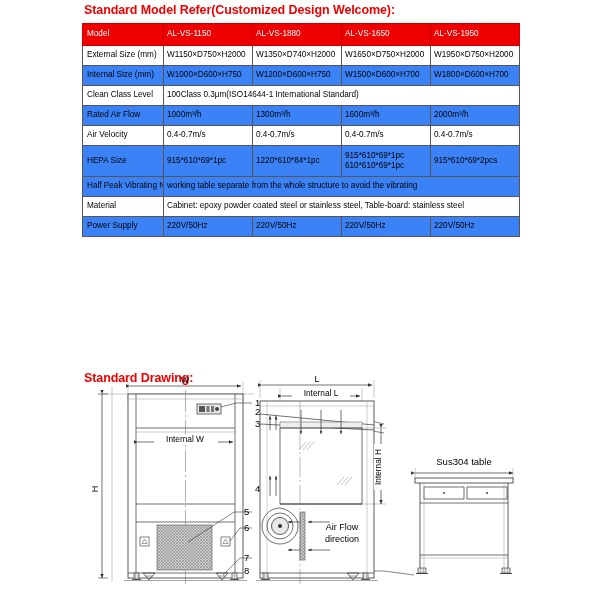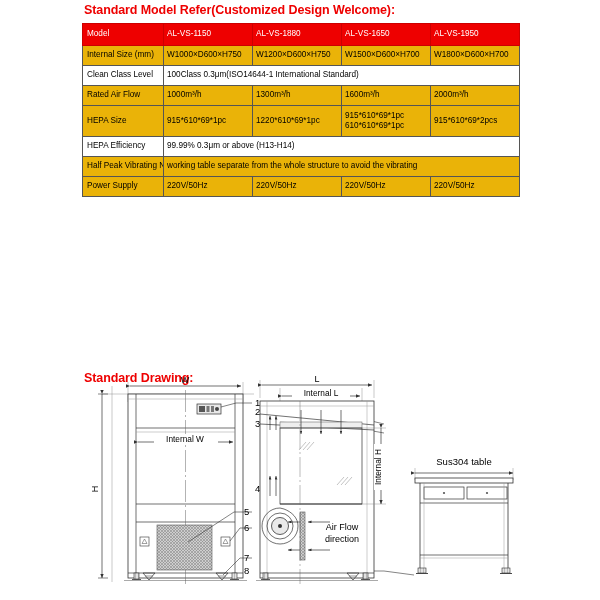--- a/index.html
+++ b/index.html
@@ -46,21 +46,21 @@
     padding-left:4px;
   }
   #spec-table td.val{}
   #spec-table tr.hdr td{
     background:#ee0000;
     color:#ffffff;
     border-color:#cc0000;
     height:17px;
   }
   #spec-table tr.hdr td.label{color:#ffffff;}
-  #spec-table tr.shade td{background:#eab308;}
+  #spec-table tr.shade td{background:#3b82f6;}
   #spec-table tr.tall td{height:26px;}
   .two-line{line-height:1.22;white-space:normal;}
 
   
   #drawing{
     position:absolute;left:84px;top:372px;
     width:450px;height:222px;
   }
   #drawing svg{display:block;}
 </style>
@@ -80,52 +80,66 @@
         <col style="width:89px">
     </colgroup>
     <tbody id="spec-body">
         <tr class="hdr">
           <td class="label">Model</td>
           <td class="val">AL-VS-1150</td>
           <td class="val">AL-VS-1880</td>
           <td class="val">AL-VS-1650</td>
           <td class="val">AL-VS-1950</td>
         </tr>
+        <tr class="">
+          <td class="label">External Size (mm)</td>
+          <td class="val">W1150×D750×H2000</td>
+          <td class="val">W1350×D740×H2000</td>
+          <td class="val">W1650×D750×H2000</td>
+          <td class="val">W1950×D750×H2000</td>
+        </tr>
         <tr class="shade">
           <td class="label">Internal Size (mm)</td>
           <td class="val">W1000×D600×H750</td>
           <td class="val">W1200×D600×H750</td>
           <td class="val">W1500×D600×H700</td>
           <td class="val">W1800×D600×H700</td>
         </tr>
         <tr class="">
           <td class="label">Clean Class Level</td>
           <td class="val" colspan="4">100Class 0.3μm(ISO14644-1 International Standard)</td>
         </tr>
         <tr class="shade">
           <td class="label">Rated Air Flow</td>
           <td class="val">1000m³/h</td>
           <td class="val">1300m³/h</td>
           <td class="val">1600m³/h</td>
           <td class="val">2000m³/h</td>
         </tr>
+        <tr class="">
+          <td class="label">Air Velocity</td>
+          <td class="val">0.4-0.7m/s</td>
+          <td class="val">0.4-0.7m/s</td>
+          <td class="val">0.4-0.7m/s</td>
+          <td class="val">0.4-0.7m/s</td>
+        </tr>
         <tr class="shade tall">
           <td class="label">HEPA Size</td>
           <td class="val">915*610*69*1pc</td>
-          <td class="val">1220*610*69*1pc</td>
+          <td class="val">1220*610*84*1pc</td>
           <td class="val"><span class="two-line">915*610*69*1pc<br>610*610*69*1pc</span></td>
           <td class="val">915*610*69*2pcs</td>
-        </tr>
-        <tr class="">
-          <td class="label">HEPA Efficiency</td>
-          <td class="val" colspan="4">99.99% 0.3μm or above (H13-H14)</td>
         </tr>
         <tr class="shade">
           <td class="label">Half Peak Vibrating Number</td>
           <td class="val" colspan="4">working table separate from the whole structure to avoid the vibrating</td>
+        </tr>
+        <tr class="">
+          <td class="label">Material</td>
+          <td class="val" colspan="4">Cabinet: epoxy powder coated steel or stainless steel, Table-board: stainless steel</td>
         </tr>
         <tr class="shade">
           <td class="label">Power Supply</td>
           <td class="val">220V/50Hz</td>
           <td class="val">220V/50Hz</td>
           <td class="val">220V/50Hz</td>
           <td class="val">220V/50Hz</td>
         </tr>
       </tbody>
   </table>

